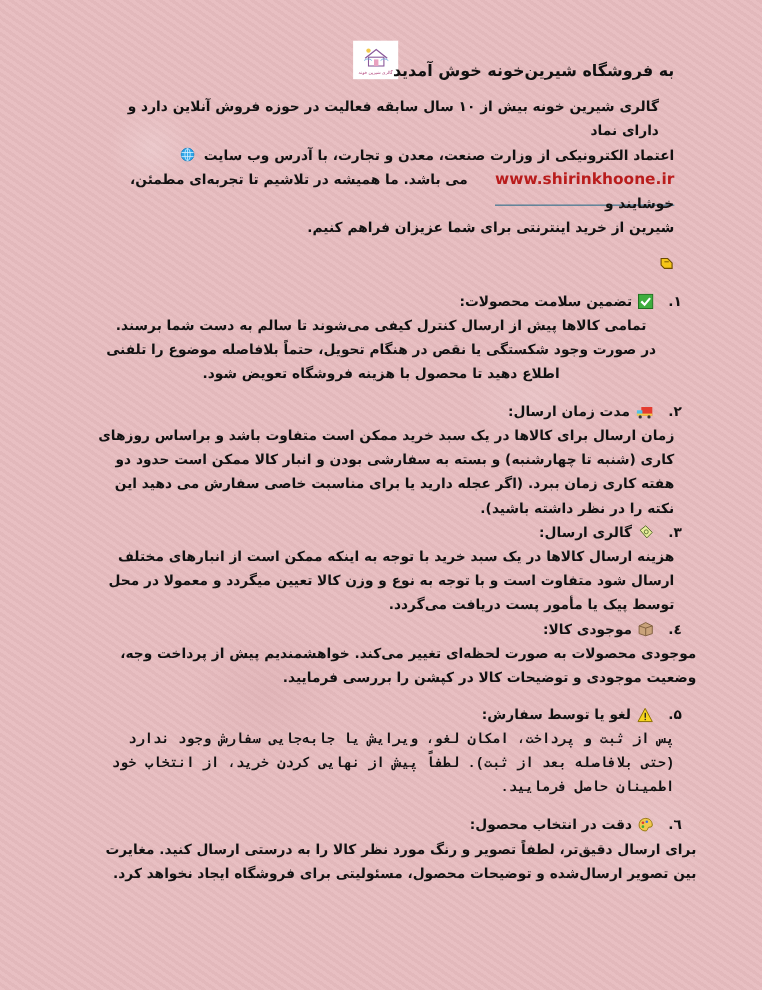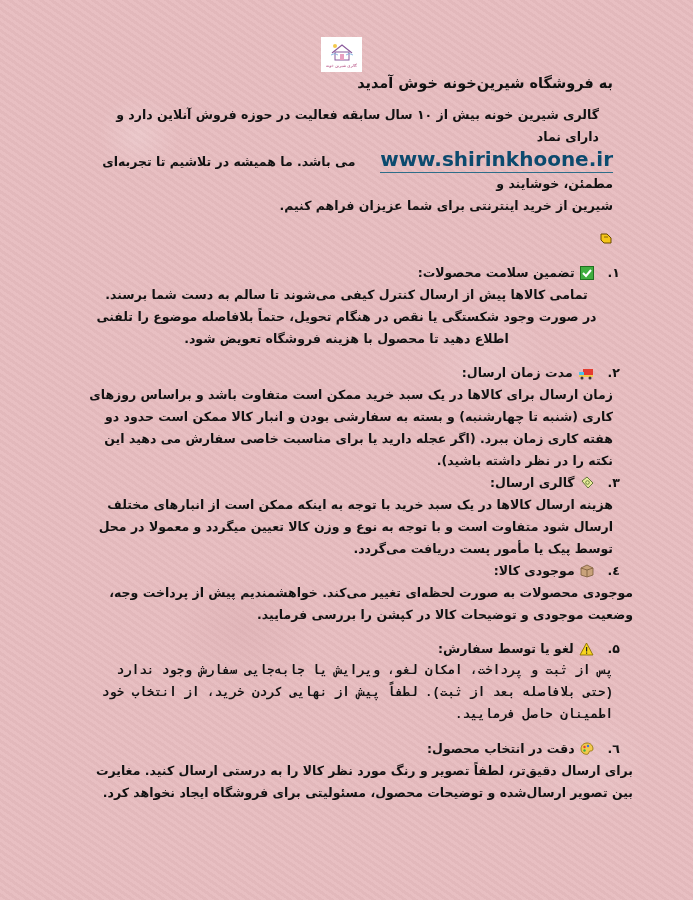--- a/index.html
+++ b/index.html
@@ -42,49 +42,49 @@
     .logo-caption {
       font-size: 4px;
       color: #b0427a;
       line-height: 5px;
       margin-top: 1px;
     }
     .content {
       position: absolute;
       right: 80px;
       left: 80px;
-      top: 70px;
+      top: 52px;
       direction: rtl;
       text-align: right;
       font-size: 12.5px;
       font-weight: bold;
       line-height: 22px;
     }
     .title {
       font-size: 14.5px;
       font-weight: bold;
       margin: 0 0 0 0;
       line-height: 26px;
       padding-right: 0;
     }
     .intro {
       margin-top: 8px;
       padding-right: 0;
       text-indent: 0;
     }
     .site-link {
-      color: #0c4a6e;
-      font-size: 20px;
+      color: #b91c1c;
+      font-size: 14px;
       font-weight: bold;
       text-decoration: none;
       border-bottom: 1.5px solid #2e6e8a;
       font-family: "DejaVu Sans", sans-serif;
       direction: ltr;
       unicode-bidi: embed;
-      padding-bottom: 1px;
+      padding-bottom: 15px;
     }
     .notice {
       margin-top: 11px;
     }
     .items {
       margin-top: 12px;
     }
     .item {
       position: relative;
       padding-right: 0;
@@ -133,20 +133,30 @@
     <div class="logo-caption">گالری شیرین خونه</div>
   </div>
 
   <div class="content">
 
     <div class="title">به فروشگاه شیرین‌خونه خوش آمدید</div>
 
     <div class="intro">
       <div style="padding-right:14px;">گالری شیرین خونه بیش از ۱۰ سال سابقه فعالیت در حوزه فروش آنلاین دارد و دارای نماد</div>
       <div>
+        <span>اعتماد الکترونیکی از وزارت صنعت، معدن و تجارت، با آدرس وب سایت</span>
+        <svg class="globe-icon" viewBox="0 0 14 14">
+          <circle cx="7" cy="7" r="6.3" fill="#2da5e8" stroke="#1b7fbf" stroke-width="0.8"></circle>
+          <ellipse cx="7" cy="7" rx="2.6" ry="6" fill="none" stroke="#d8f0ff" stroke-width="0.8"></ellipse>
+          <line x1="1" y1="5" x2="13" y2="5" stroke="#d8f0ff" stroke-width="0.8"></line>
+          <line x1="1" y1="9" x2="13" y2="9" stroke="#d8f0ff" stroke-width="0.8"></line>
+          <line x1="7" y1="1" x2="7" y2="13" stroke="#d8f0ff" stroke-width="0.8"></line>
+        </svg>
+      </div>
+      <div>
         <a class="site-link">www.shirinkhoone.ir</a>
         <span style="display:inline-block;width:16px;"></span>
         <span>می باشد. ما همیشه در تلاشیم تا تجربه‌ای مطمئن، خوشایند و</span>
       </div>
       <div>شیرین از خرید اینترنتی برای شما عزیزان فراهم کنیم.</div>
     </div>
 
     <div class="notice">
       <svg class="icon" width="14" height="15" viewBox="0 0 14 15">
         <path d="M2 3 H8 L12 7 V12 H5 L2 9 Z" fill="#f5c518" stroke="#6b4a00" stroke-width="1"></path>

